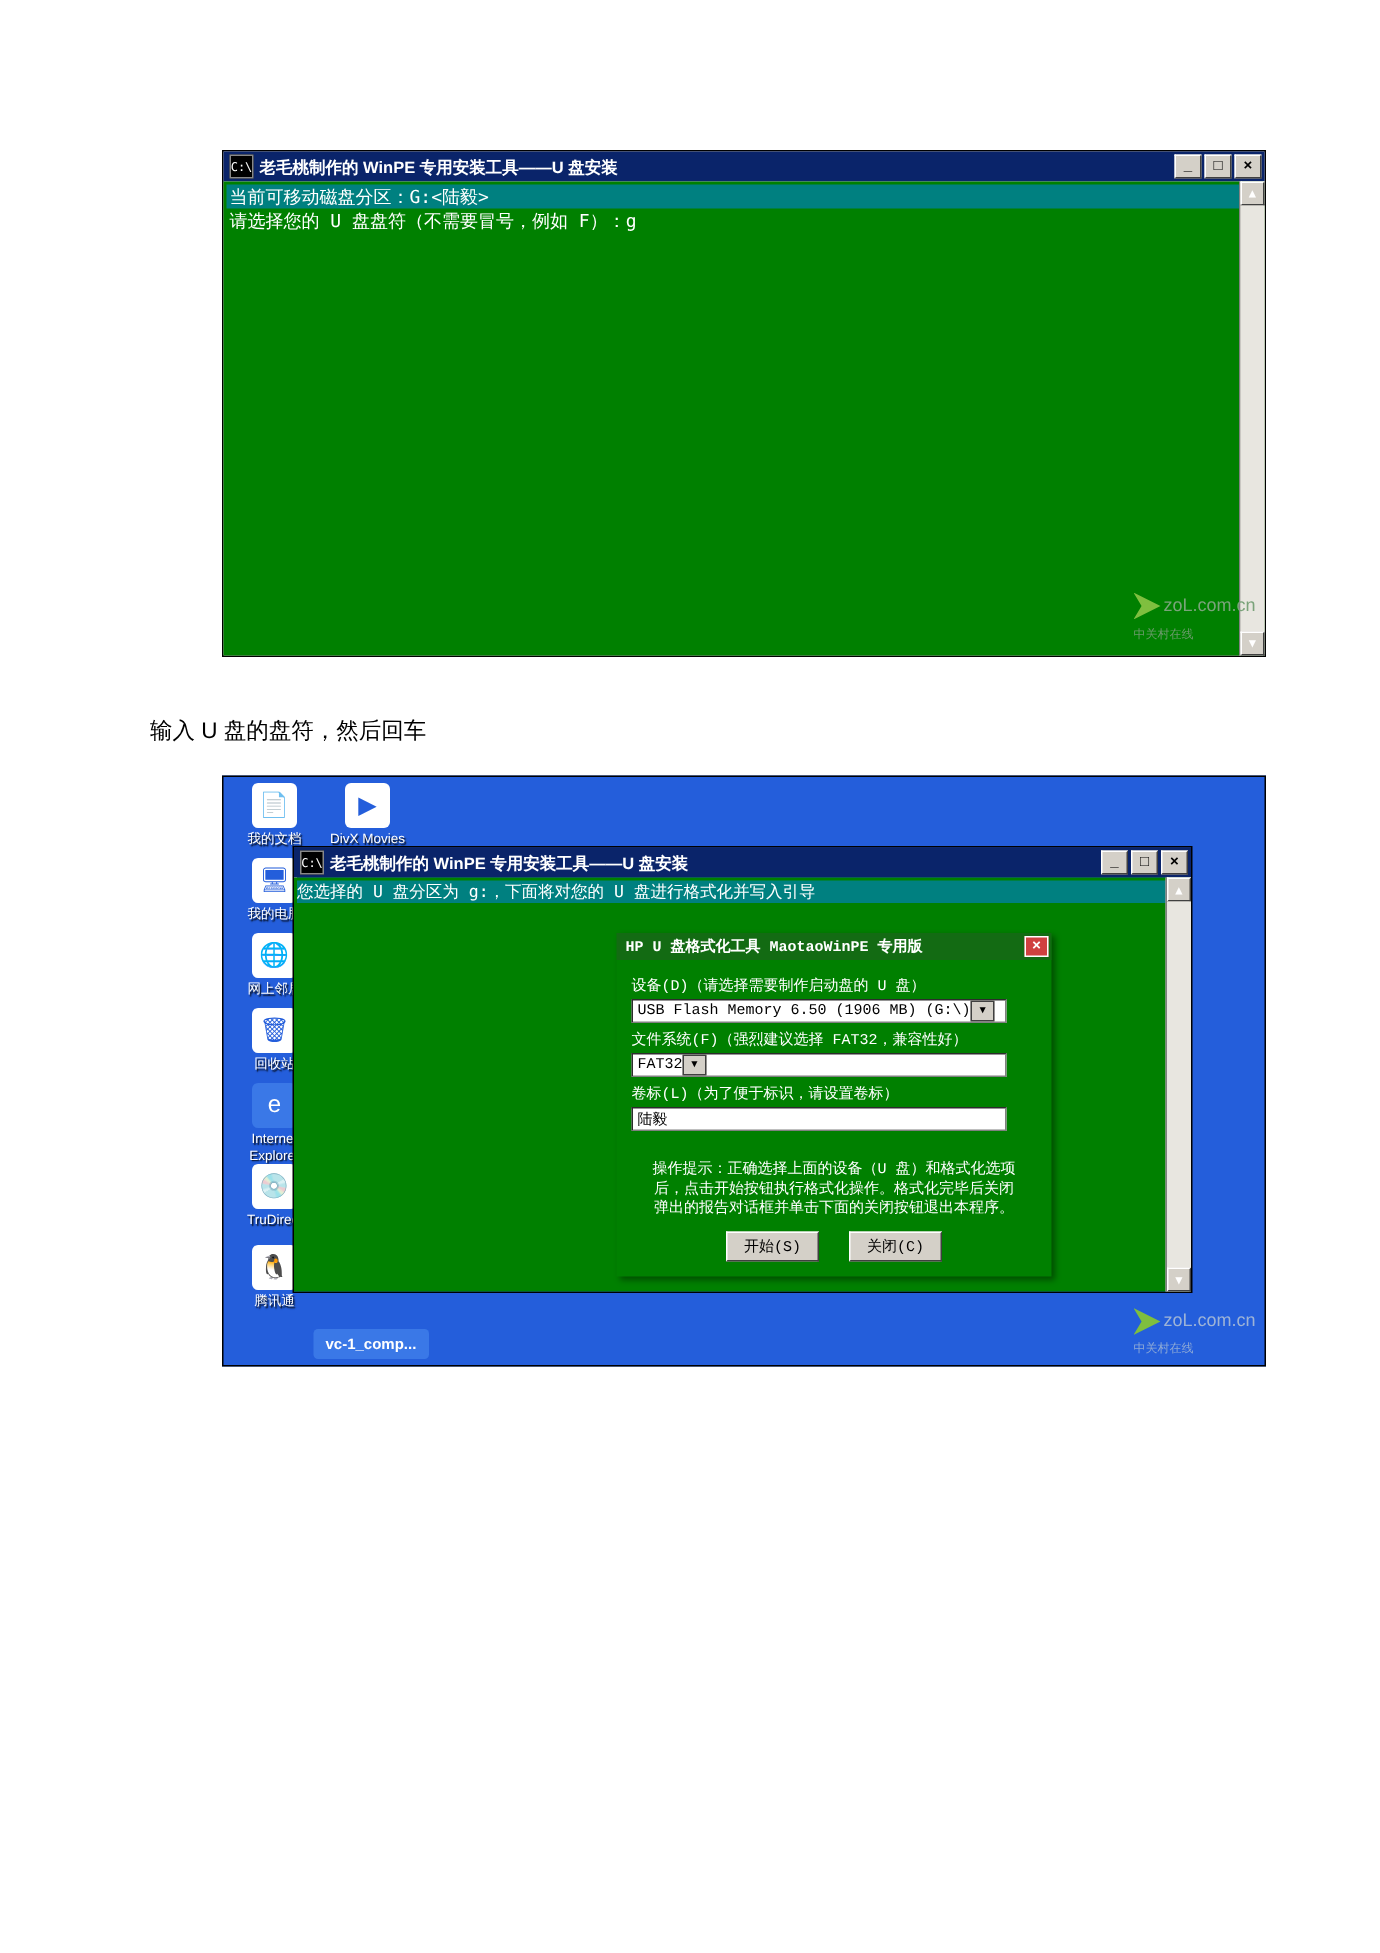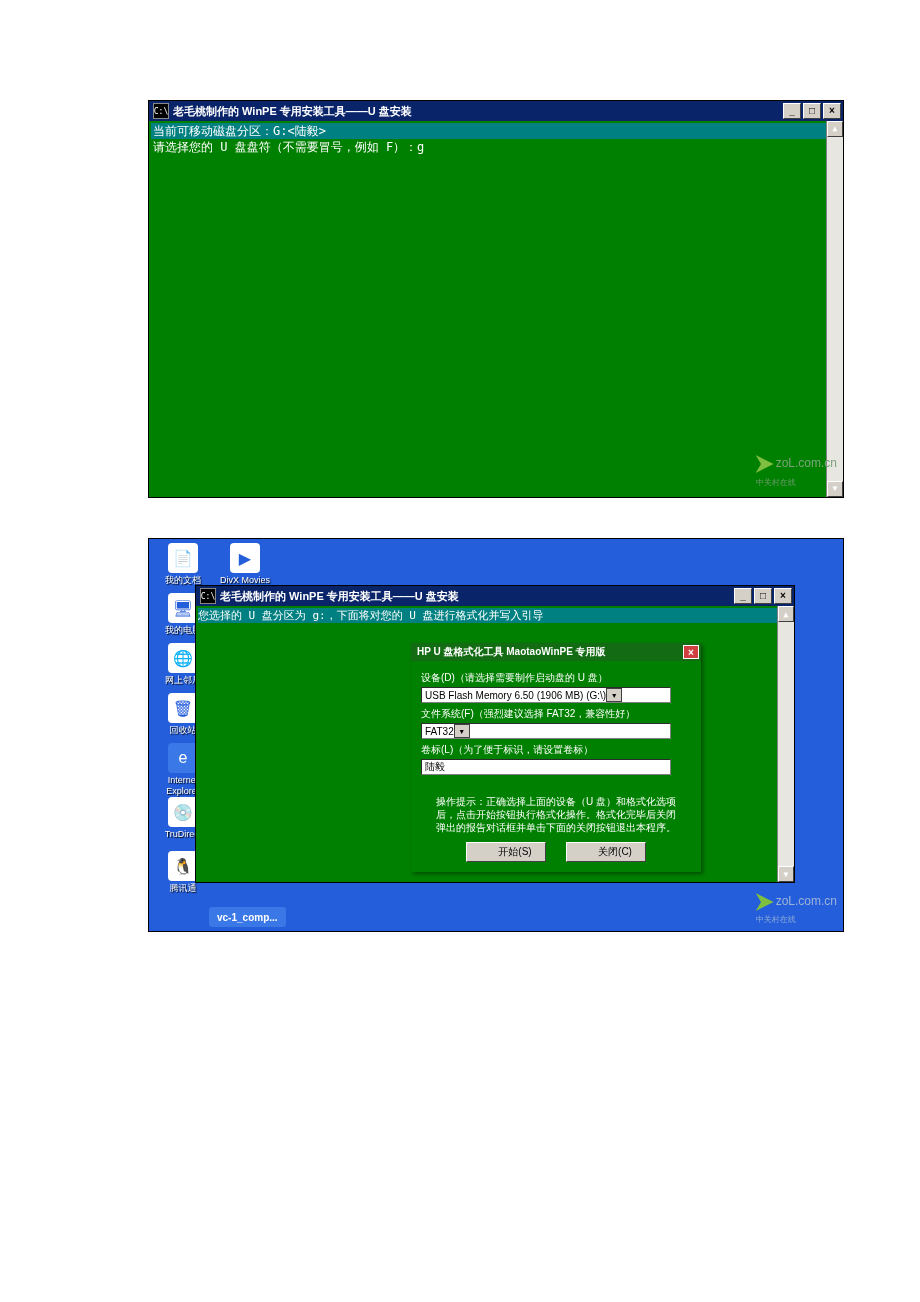--- a/index.html
+++ b/index.html
@@ -68,21 +68,21 @@
     font-weight: bold;
     color: #000;
   }
   .console-body {
     background: #008000;
     padding: 2px 2px;
     color: #ffffff;
     font-family: "NSimSun","SimSun", monospace;
     font-size: 12px;
     line-height: 16px;
-    height: 376px;
+    height: 316px;
     position: relative;
     box-sizing: border-box;
   }
   .console-body .line {
     white-space: pre;
     padding: 0 2px;
   }
   .highlight {
     background: #008080;
     color: #ffffff;
@@ -179,21 +179,21 @@
   .console-body2 .highlight2 { background: #008080; }
   .console-body2 .scrollbar-v { border-left:1px solid #808080; }
 
   
   .dialog {
     position: absolute;
     left: 262px;
     top: 104px;
     width: 290px;
     background: #008000;
-    font-family: Liberation Sans, sans-serif;
+    font-family: Liberation Mono, monospace;
     font-size: 11px;
     color: #fff;
     box-shadow: 2px 2px 4px rgba(0,0,0,0.4);
   }
   .dialog .dlg-title {
     height: 18px;
     background: #136b13;
     display: flex;
     align-items: center;
     padding: 0 2px 0 6px;
@@ -259,21 +259,20 @@
     height: 18px;
     background: #d4d0c8;
     border: 1px solid #fff;
     border-right-color: #404040;
     border-bottom-color: #404040;
     color: #000;
     font-size: 10px;
     display: flex;
     align-items: center;
     justify-content: center;
-    padding-left: 18px;
   }
   .taskbar-items {
     position: absolute;
     left: 60px;
     bottom: 4px;
     display: flex;
     gap: 4px;
     font-weight: bold;
   }
   .taskbar-item {
@@ -336,20 +335,21 @@
         <div class="sb-track"></div>
         <div class="sb-arrow">▼</div>
       </div>
       <div class="watermark1">
         <span class="watermark-logo"></span><span>zoL.com.cn</span><br>
         <span class="sub">中关村在线</span>
       </div>
     </div>
   </div>
 
+  <p class="caption">输入 U 盘的盘符，然后回车</p>
 
   <div class="desktop">
 
     <div class="desk-icon" style="left:8px; top:4px;">
       <div class="glyph">📄</div>
       <div class="lbl">我的文档</div>
     </div>
     <div class="desk-icon" style="left:70px; top:4px;">
       <div class="glyph">▶</div>
       <div class="lbl">DivX Movies</div>

